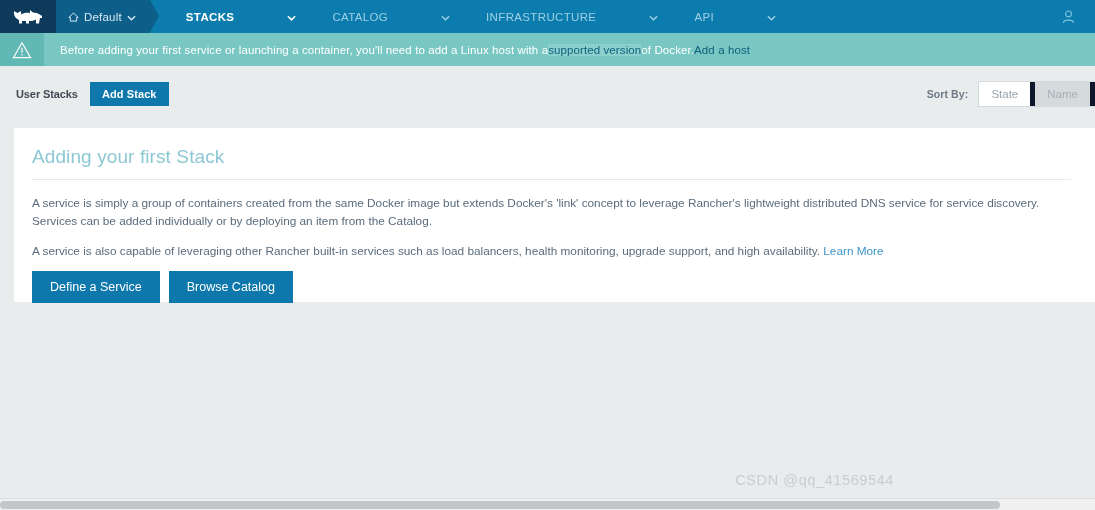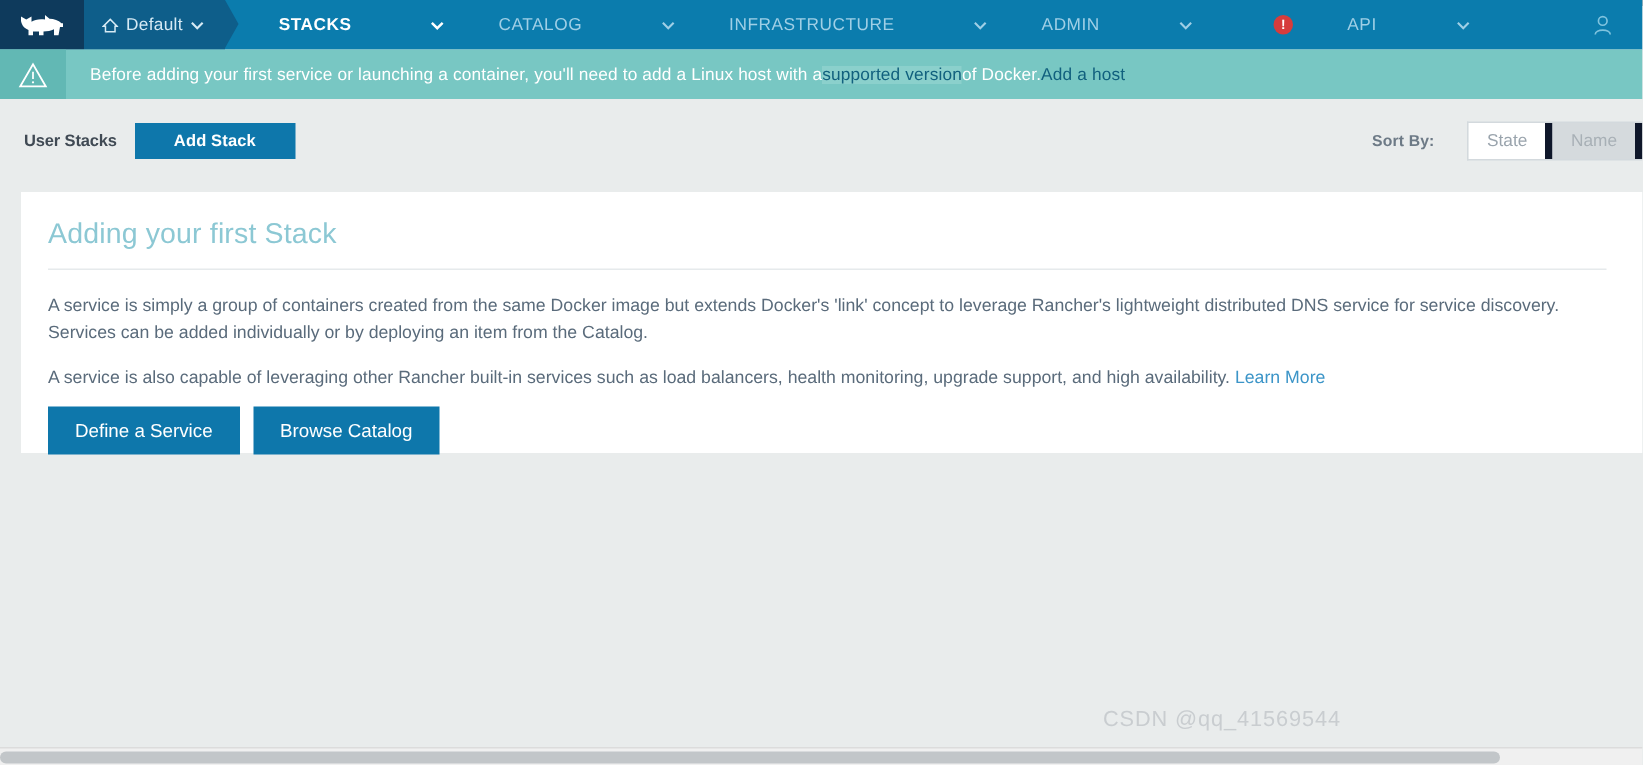--- a/index.html
+++ b/index.html
@@ -95,25 +95,25 @@
     display: flex; align-items: center;
   }
   .page-title {
     margin-left: 16px;
     font-size: 11px; font-weight: bold; color: #404a54;
     letter-spacing: -.1px;
   }
   .btn-primary {
     background: #0e77ab; color: #fff; border: none;
     font-family: inherit; font-size: 11px; font-weight: bold;
-    padding: 6px 26px; margin-left: 12px; cursor: pointer;
+    padding: 6px 12px; margin-left: 12px; cursor: pointer;
     letter-spacing: .1px;
   }
   .head-spacer { flex: 1 1 auto; }
-  .sort-wrap { display: flex; align-items: center; padding-right: 0; gap: 12px; }
+  .sort-wrap { display: flex; align-items: center; padding-right: 0; }
   .sort-label {
     font-size: 10.5px; font-weight: bold; color: #6d7a86;
     margin-right: 10px; letter-spacing: .1px;
   }
   .seg {
     display: flex; border: 1px solid #d3d9dd; border-right: none;
     height: 26px; overflow: hidden;
   }
   .seg-btn {
     display: flex; align-items: center; justify-content: center;
@@ -217,29 +217,20 @@
       </div>
       <div class="nav-item">
         <span>INFRASTRUCTURE</span>
         <span class="caret">
           <svg width="9" height="6" viewBox="0 0 10 6">
               <path d="M1 1 L5 5 L9 1" fill="none" stroke="#9fcfe6" stroke-width="1.6"></path>
             </svg>
         </span>
       </div>
       <div class="nav-item">
-        <span>ADMIN</span>
-        <span class="caret">
-          <svg width="9" height="6" viewBox="0 0 10 6">
-              <path d="M1 1 L5 5 L9 1" fill="none" stroke="#9fcfe6" stroke-width="1.6"></path>
-            </svg>
-        </span>
-        <span class="badge-alert">!</span>
-      </div>
-      <div class="nav-item">
         <span>API</span>
         <span class="caret">
           <svg width="9" height="6" viewBox="0 0 10 6">
               <path d="M1 1 L5 5 L9 1" fill="none" stroke="#9fcfe6" stroke-width="1.6"></path>
             </svg>
         </span>
       </div>
     </div>
 
     <div class="nav-spacer"></div>

